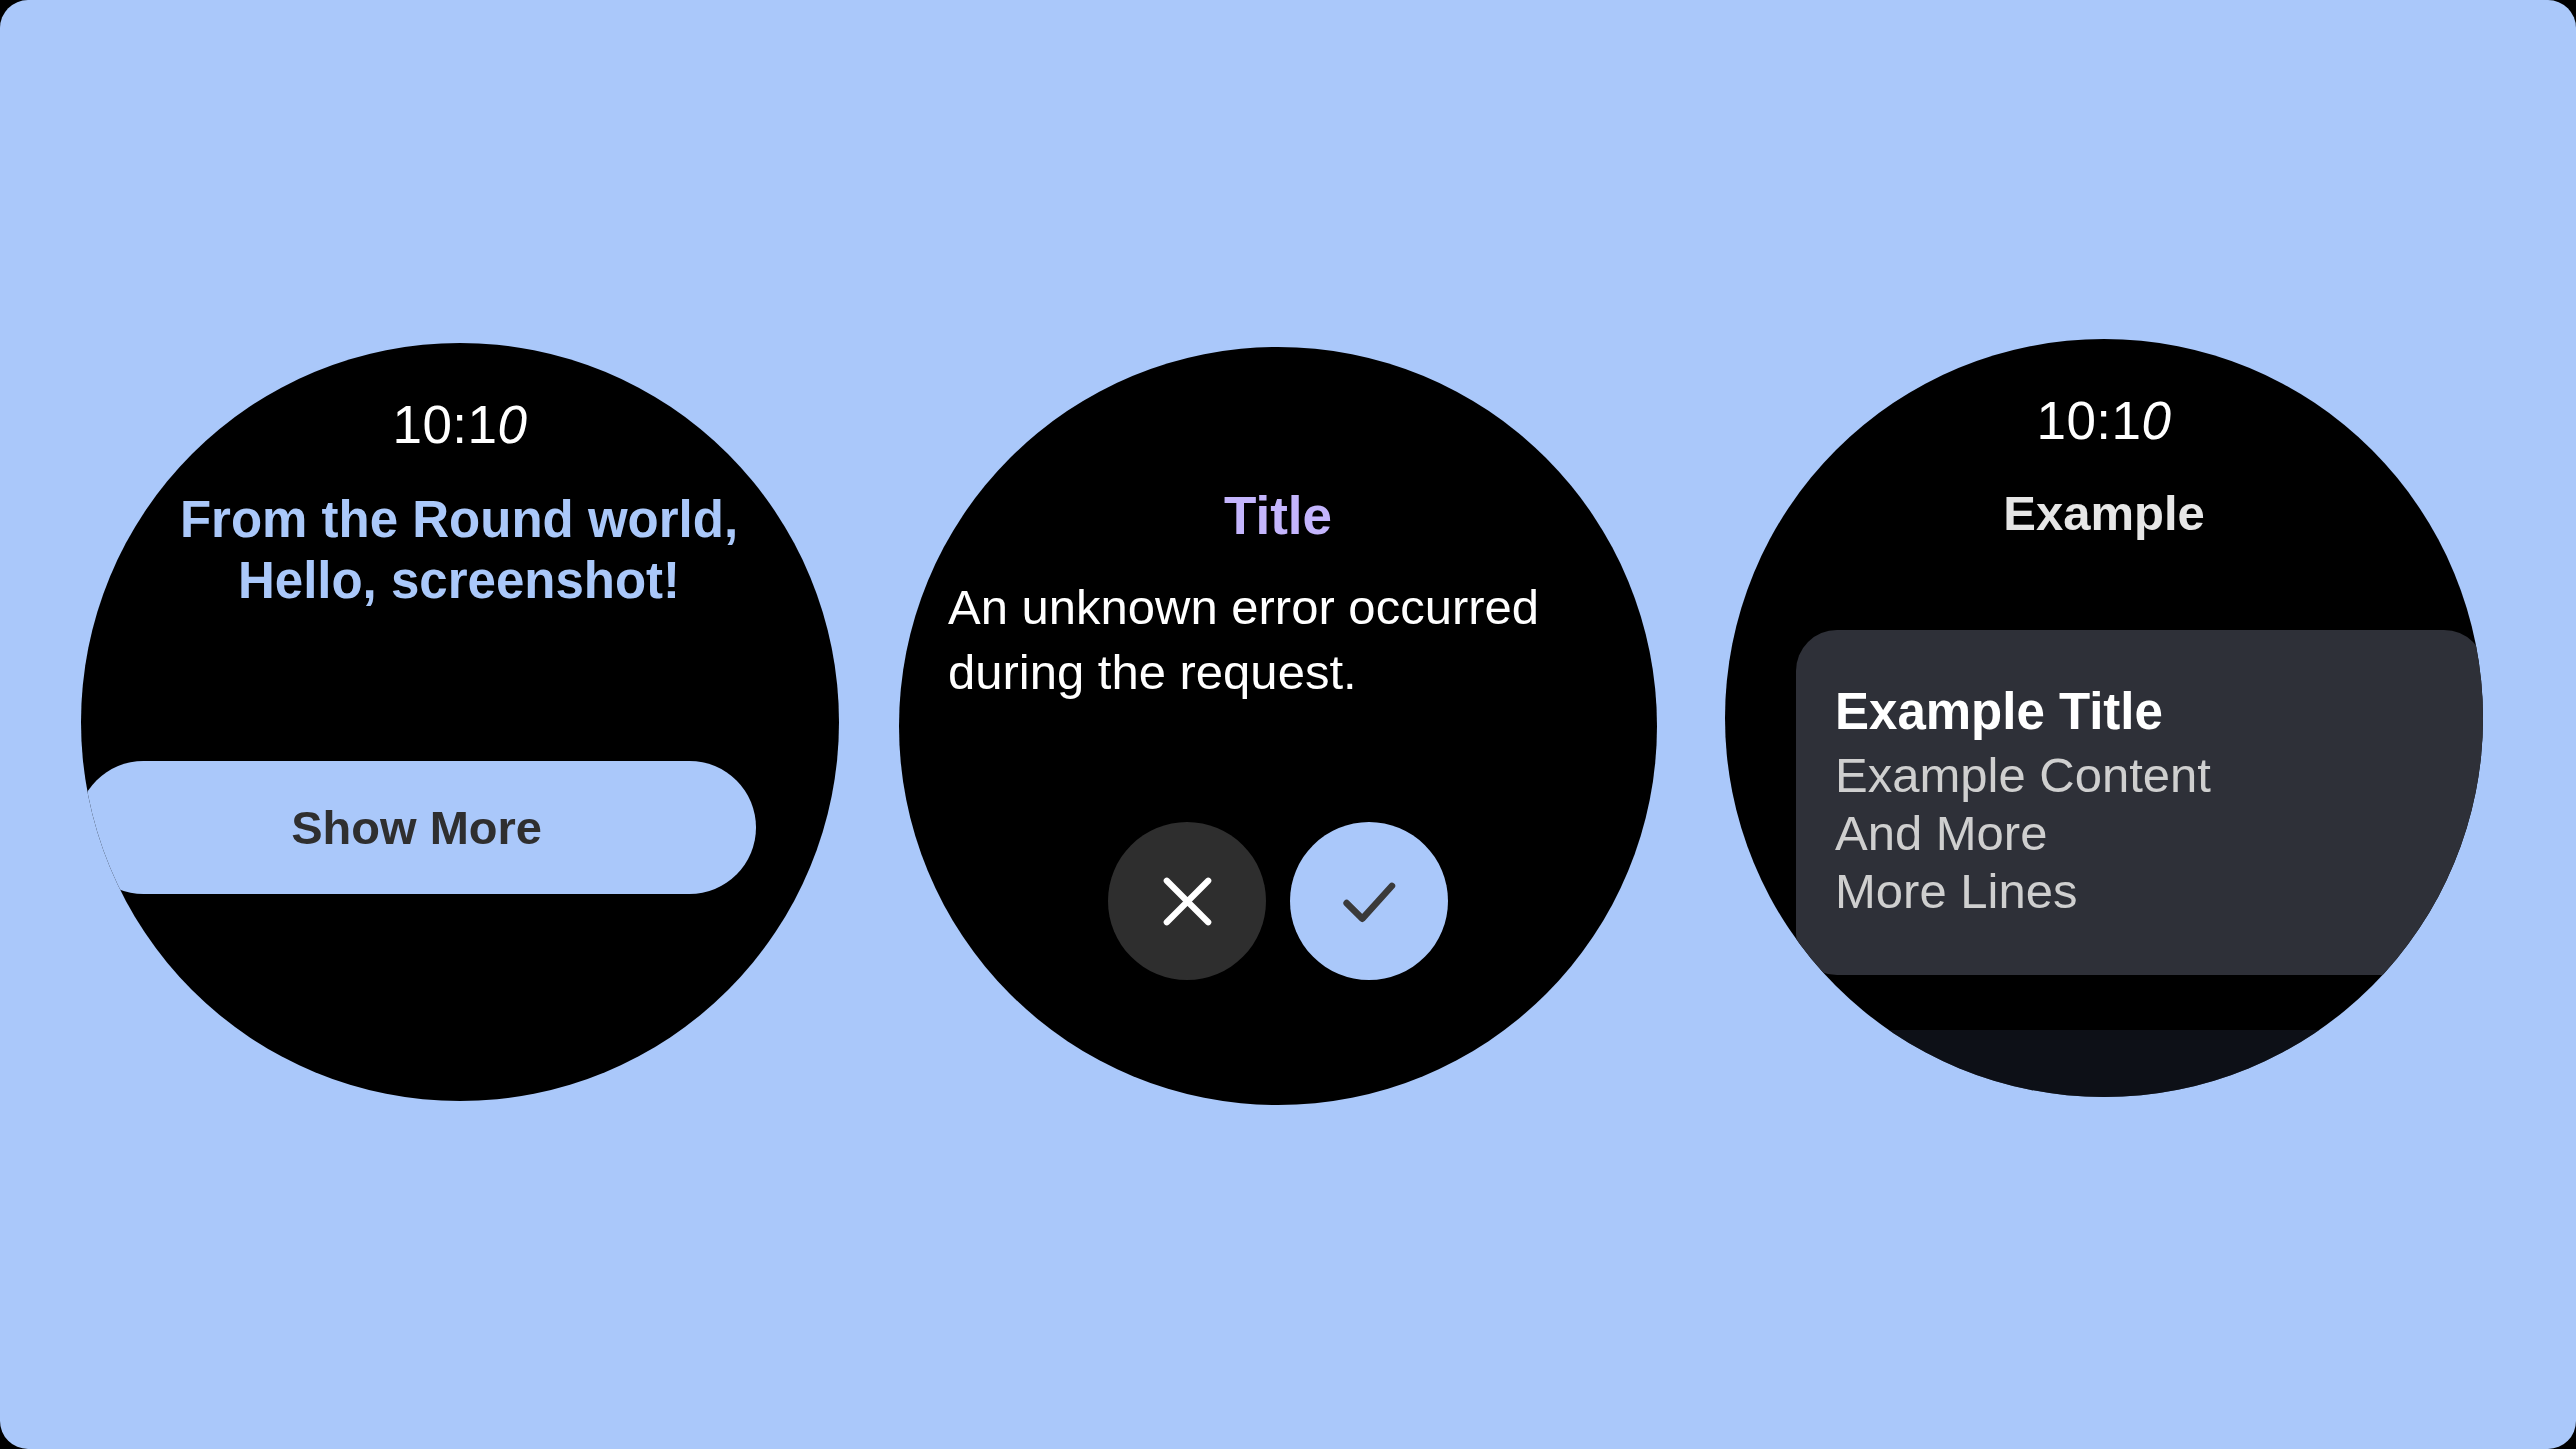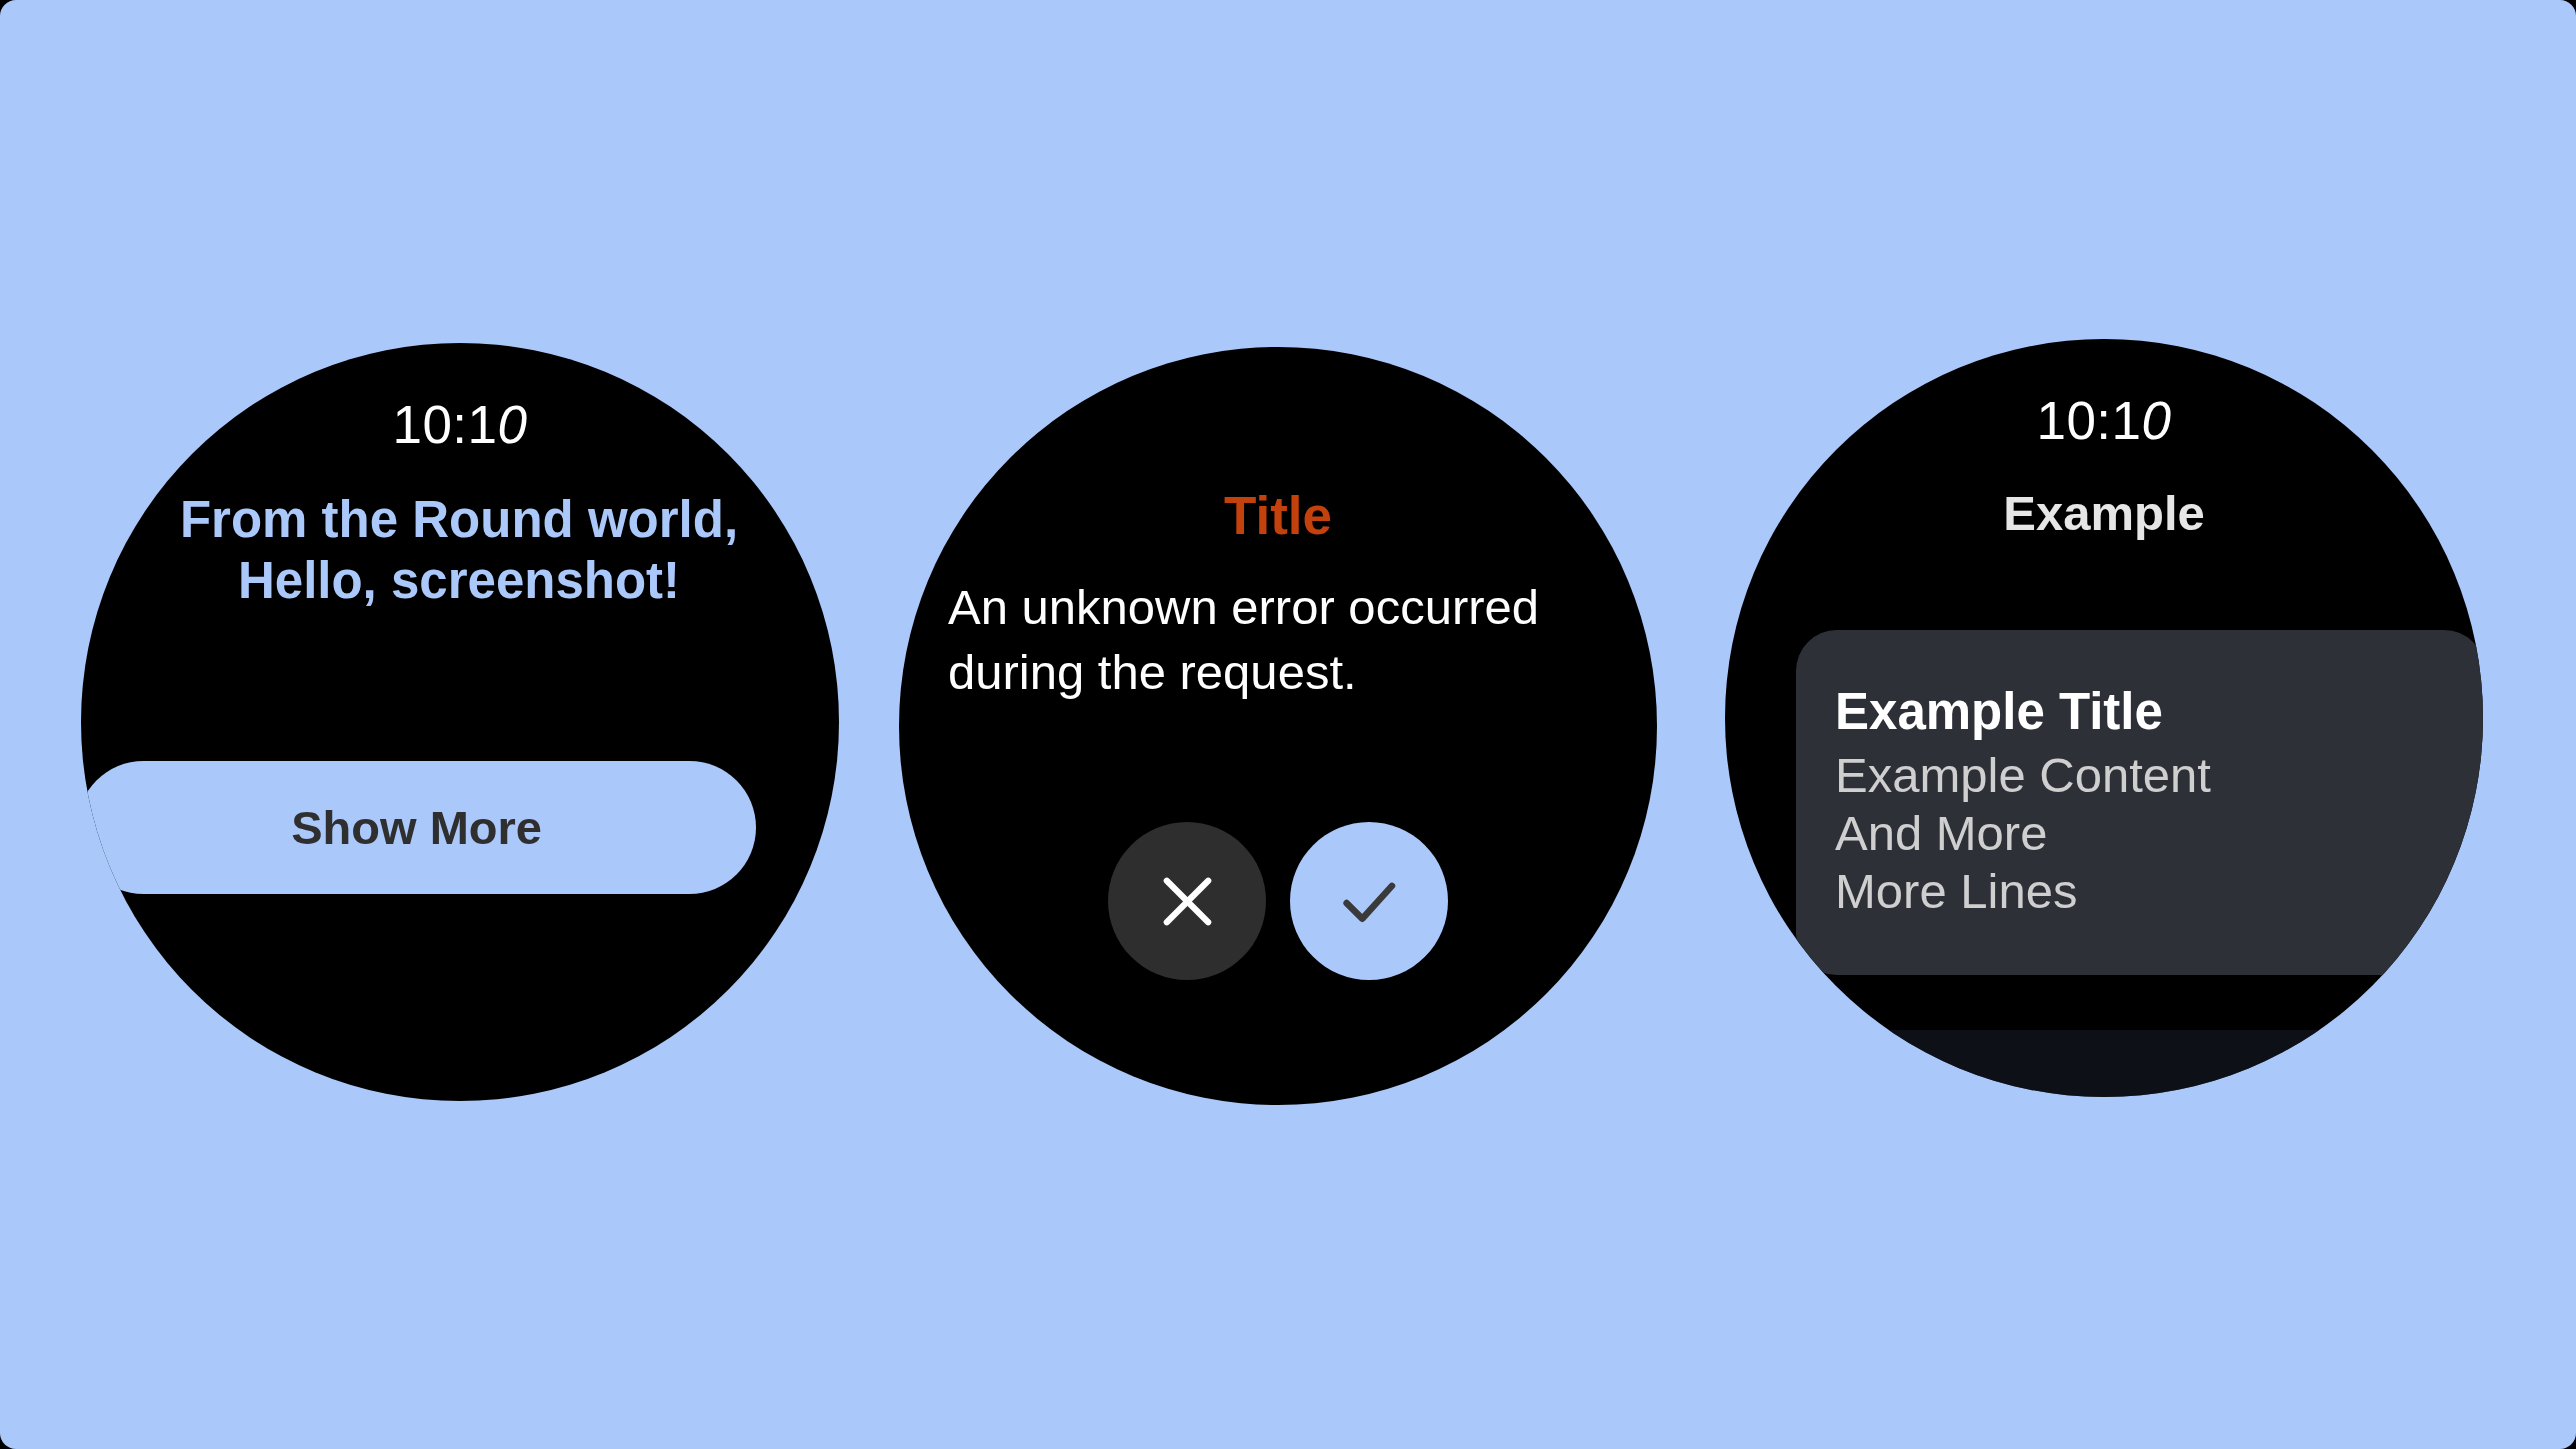--- a/index.html
+++ b/index.html
@@ -14,21 +14,21 @@
     overflow: hidden;
   }
 
   
   .frame {
     position: absolute;
     left: 0; top: 0;
     width: 2576px;
     height: 1449px;
     background: #aac8fa;
-    border-radius: 16px;
+    border-radius: 28px;
     overflow: hidden;
   }
 
   
   .watch {
     position: absolute;
     width: 758px;
     height: 758px;
     border-radius: 50%;
     background: #000000;
@@ -88,21 +88,21 @@
     cursor: pointer;
   }
 
   
   .dialog-title {
     position: absolute;
     left: 0;
     width: 100%;
     top: 138px;
     text-align: center;
-    color: #c2410c;
+    color: #c4b5fd;
     font-size: 53px;
     font-weight: bold;
   }
   .dialog-message {
     position: absolute;
     left: 49px;
     width: 660px;
     top: 228px;
     text-align: left;
     color: #ffffff;

